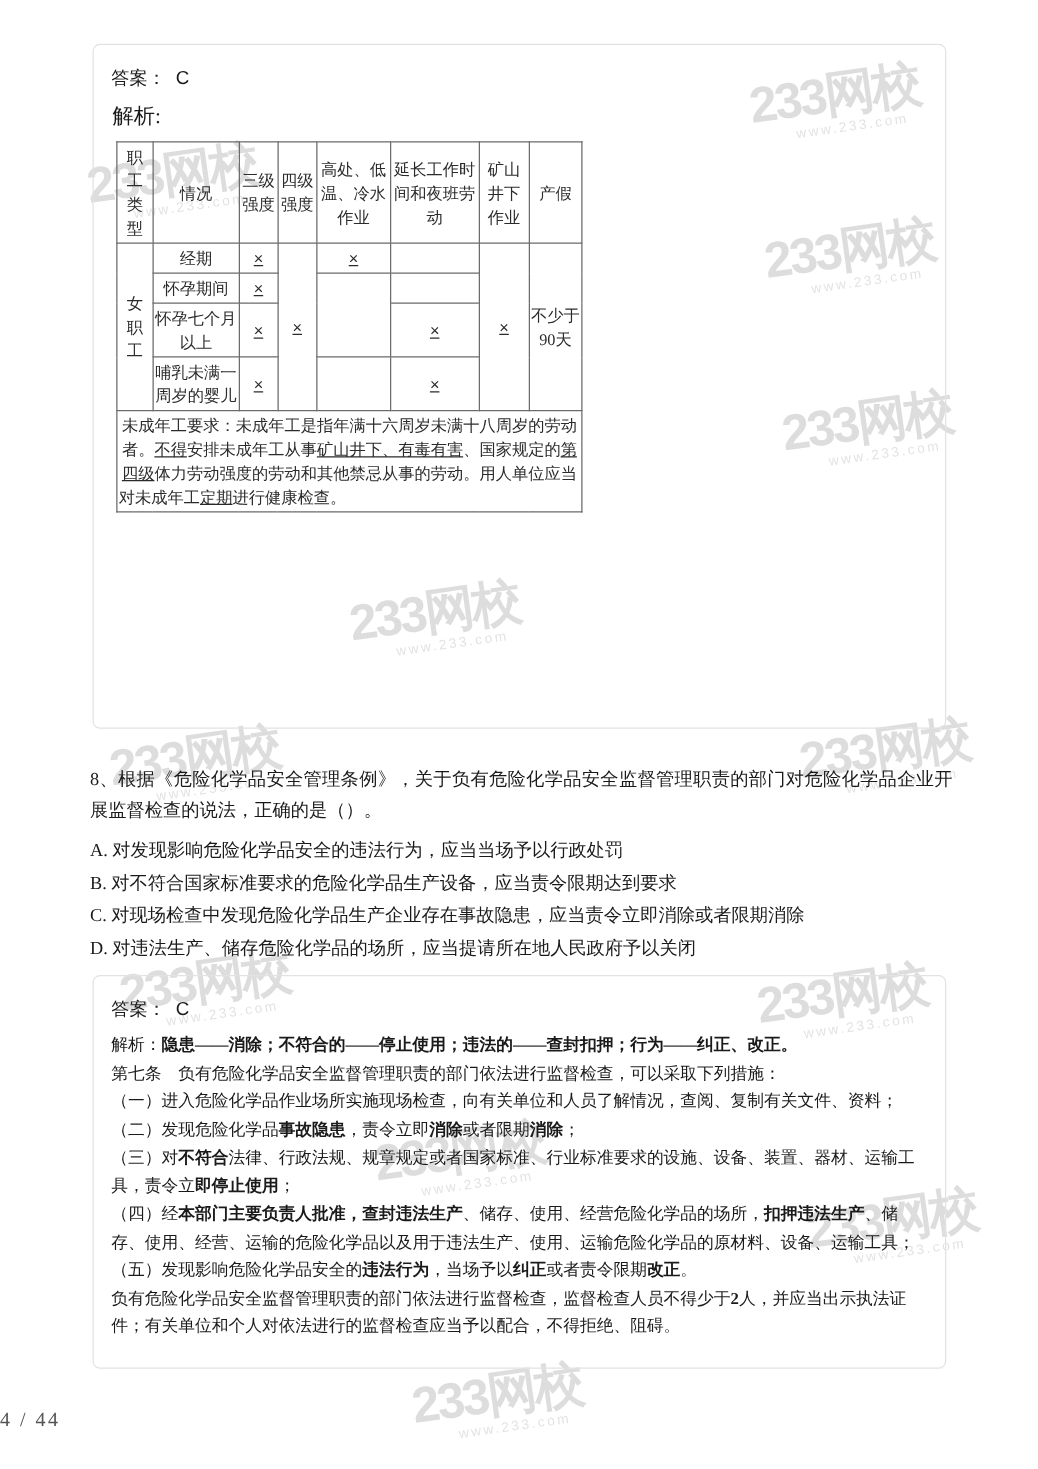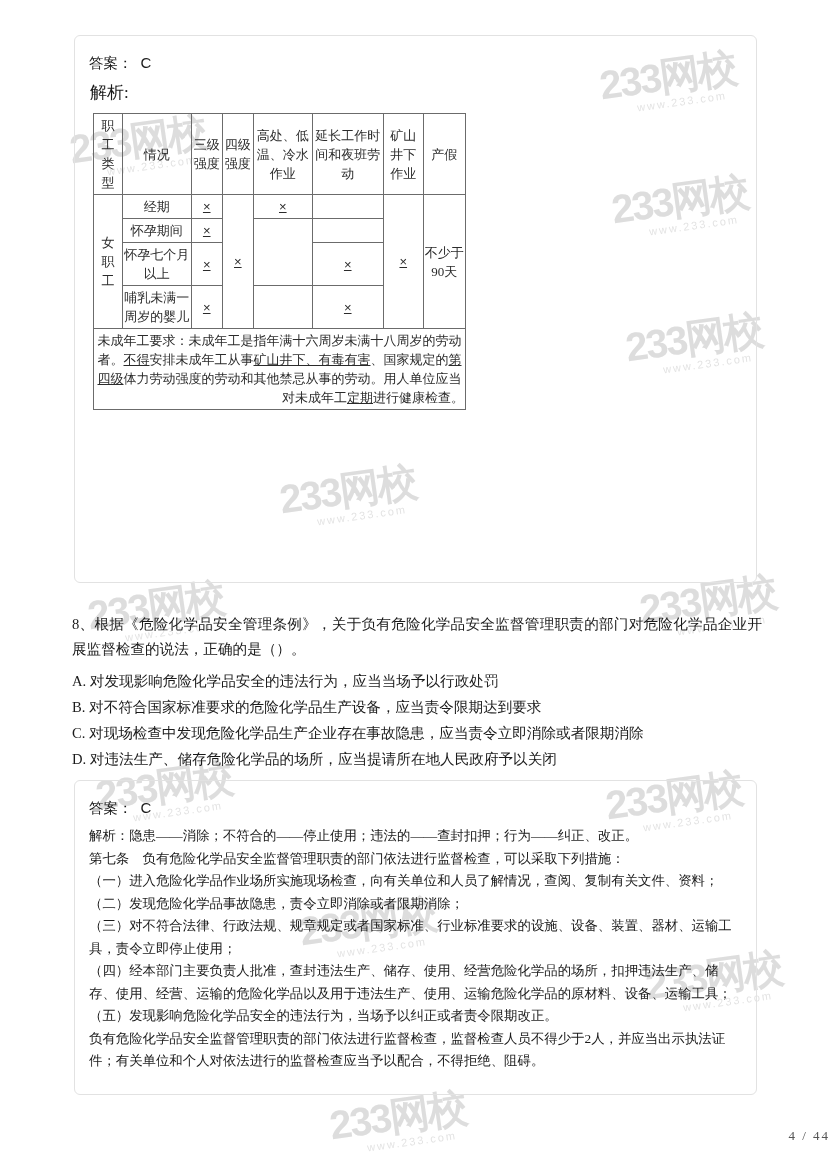--- a/index.html
+++ b/index.html
@@ -109,49 +109,49 @@
     font-size: 13px;
     text-decoration: underline;
     display: inline-block;
   }
   .note-cell {
     text-align: left;
     font-size: 13.2px;
     line-height: 23px;
     padding: 4px 6px 5px 6px;
   }
-  .note-cell .last { display: block; text-align: right; }
+  .note-cell .last { display: block; text-align: left; }
   u { }
 
   
   .question {
     position: absolute;
     left: 72px;
     top: 612px;
     width: 690px;
     font-size: 14.6px;
     line-height: 25px;
   }
   .q-stem { margin: 0 0 6px 0; text-align: justify; }
   .opt { margin: 0; line-height: 26px; white-space: nowrap; }
   .opt .opt-key { font-family: "Liberation Serif", serif; }
 
   
   .an-body { font-size: 13.4px; line-height: 22.5px; }
   .an-body p { margin: 0; }
-  .an-body .b { font-weight: normal; }
+  .an-body .b { font-weight: bold; }
 
   
   .footer {
     position: absolute;
     left: 0;
     top: 1128px;
     width: 830px;
-    text-align: right;
-    font-size: 13px;
+    text-align: left;
+    font-size: 16px;
     color: #555;
     letter-spacing: 2px;
     font-family: "Liberation Serif", serif;
   }
 </style>
 </head>
 <body>
 
 <div class="wm-layer">
   <div class="wm" style="left:88px;  top:586px;"><span class="wm-main">233网校</span><span class="wm-sub">www.233.com</span></div>

